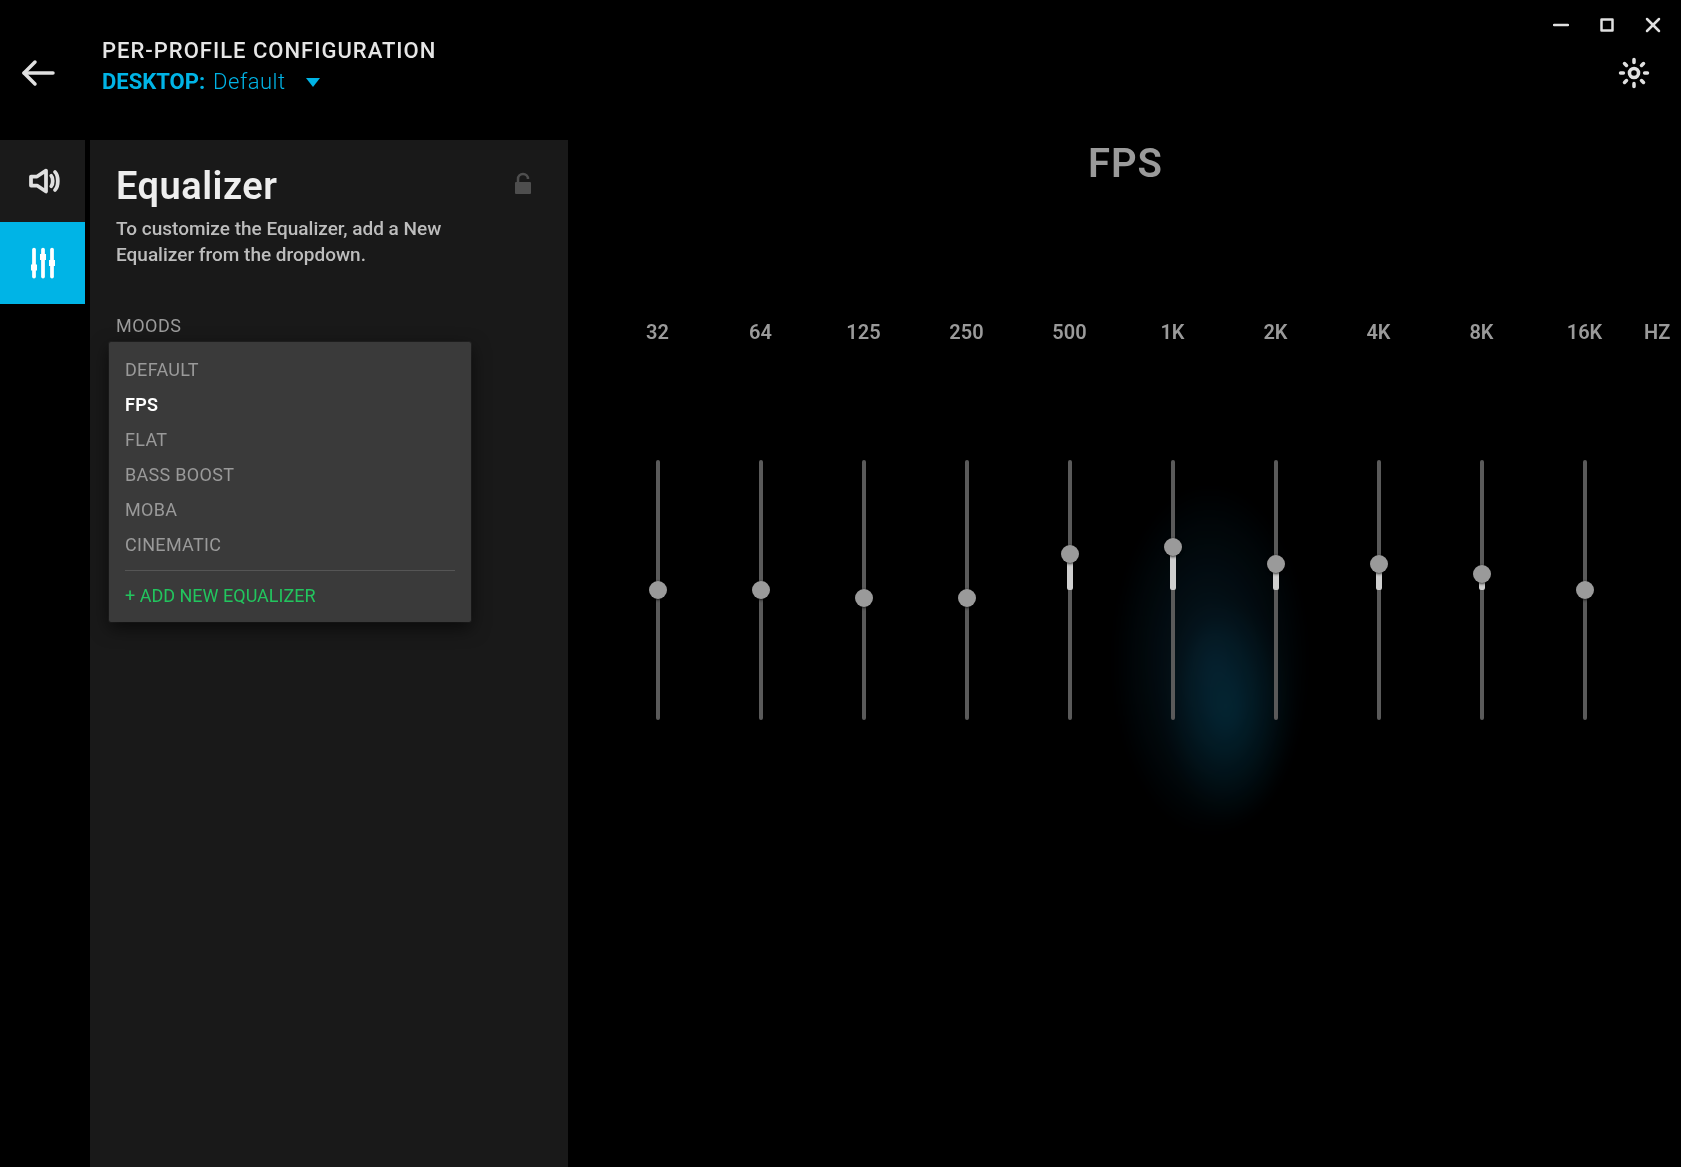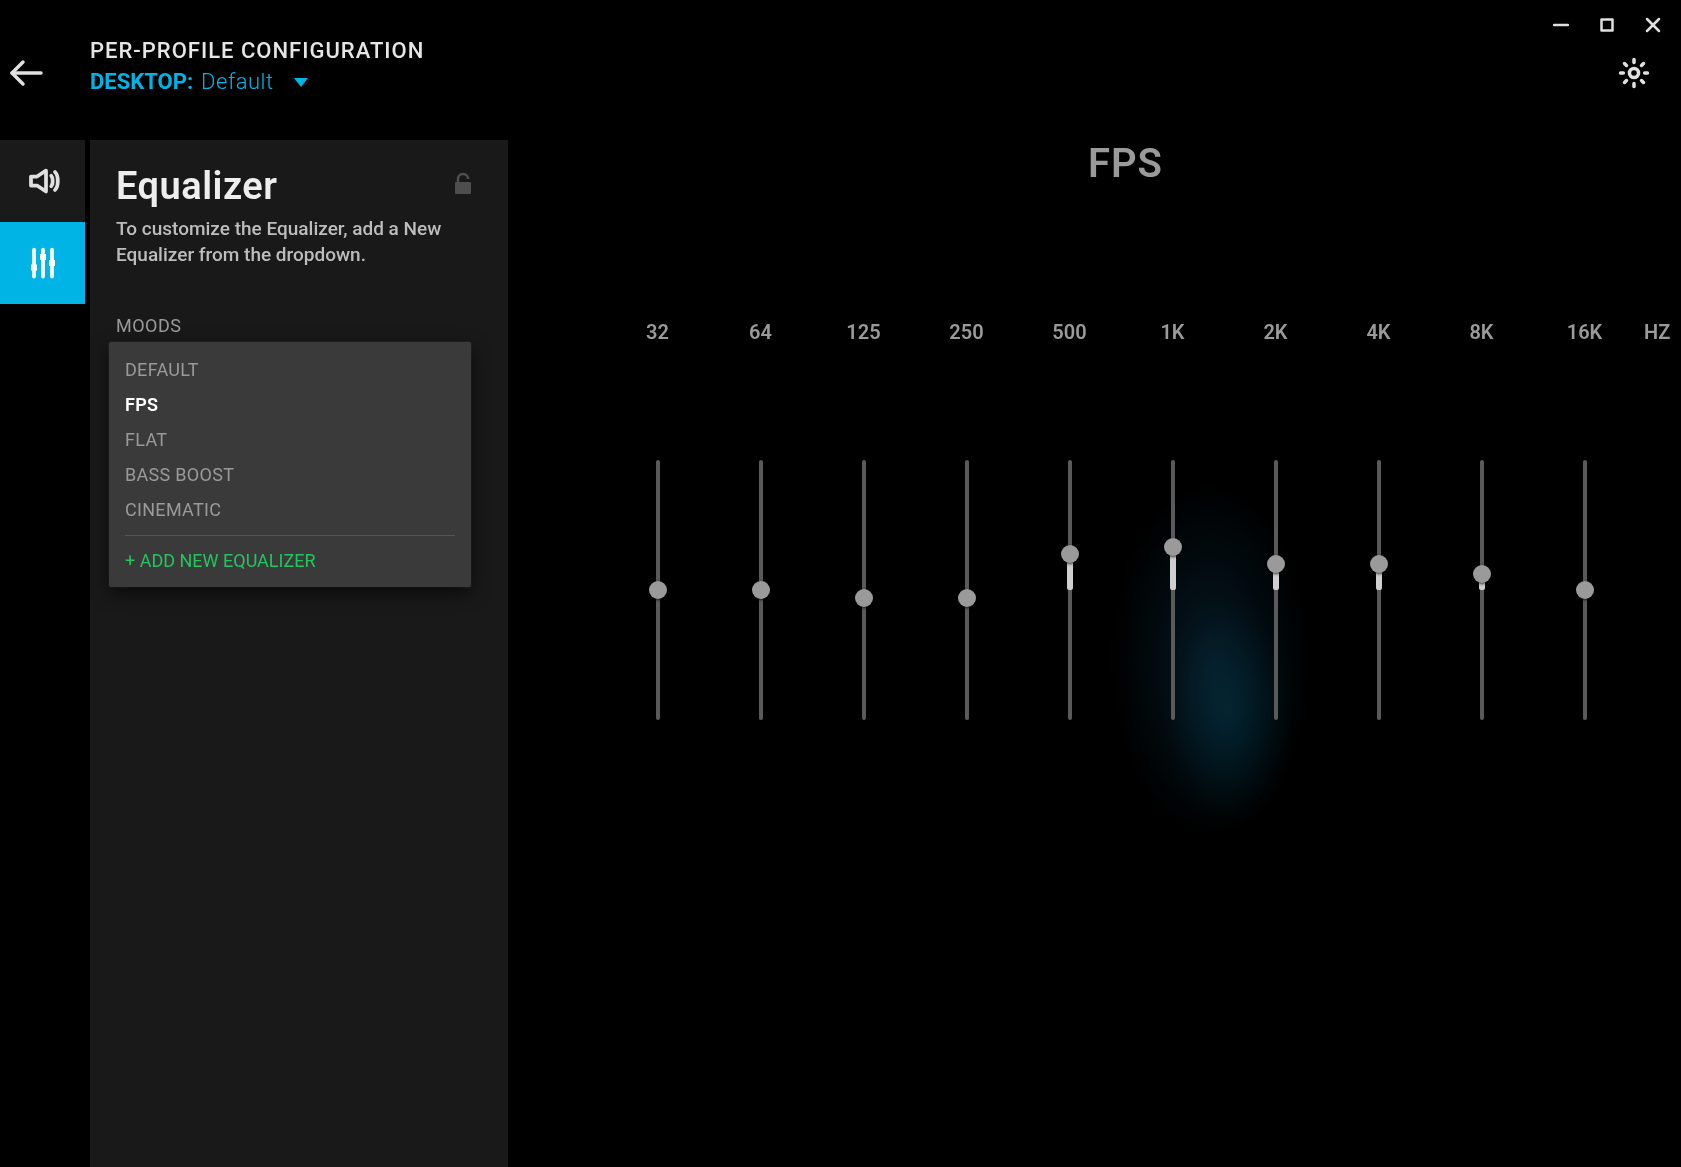--- a/index.html
+++ b/index.html
@@ -32,21 +32,21 @@
       height: 20px;
       display: flex;
       align-items: center;
       justify-content: center;
       cursor: pointer;
     }
 
     
     .header {
       position: absolute;
-      left: 8px;
+      left: 20px;
       top: 38px;
       display: flex;
       align-items: flex-start;
       gap: 46px;
     }
     .back-arrow {
       margin-top: 20px;
       cursor: pointer;
     }
     .title-block {
@@ -97,21 +97,21 @@
       cursor: pointer;
     }
     .tab-btn.active { background: #00b4e6; }
     .tab-btn:not(.active) { background: #1a1a1a; }
 
     
     .sidebar {
       position: absolute;
       left: 90px;
       top: 140px;
-      width: 418px;
+      width: 478px;
       bottom: 0;
       background: #191919;
       padding: 24px 34px 0 26px;
     }
     .side-head {
       display: flex;
       justify-content: space-between;
       align-items: center;
     }
     .side-title {
@@ -350,20 +350,21 @@
   <div class="side-desc">To customize the Equalizer, add a New Equalizer from the dropdown.</div>
 
   <div class="moods-label">MOODS</div>
 
   <div class="moods-dropdown" id="moods-dropdown">
 
   <div class="mood-item">DEFAULT</div>
       <div class="mood-item selected">FPS</div>
       <div class="mood-item">FLAT</div>
       <div class="mood-item">BASS BOOST</div>
+      <div class="mood-item">MOBA</div>
       <div class="mood-item">CINEMATIC</div>
       <hr class="mood-divider">
       <div class="mood-add">+ ADD NEW EQUALIZER</div>
     </div>
 </div>
 
 <div class="main">
   <div class="preset-title">FPS</div>
 
   <div class="ghost"></div>

